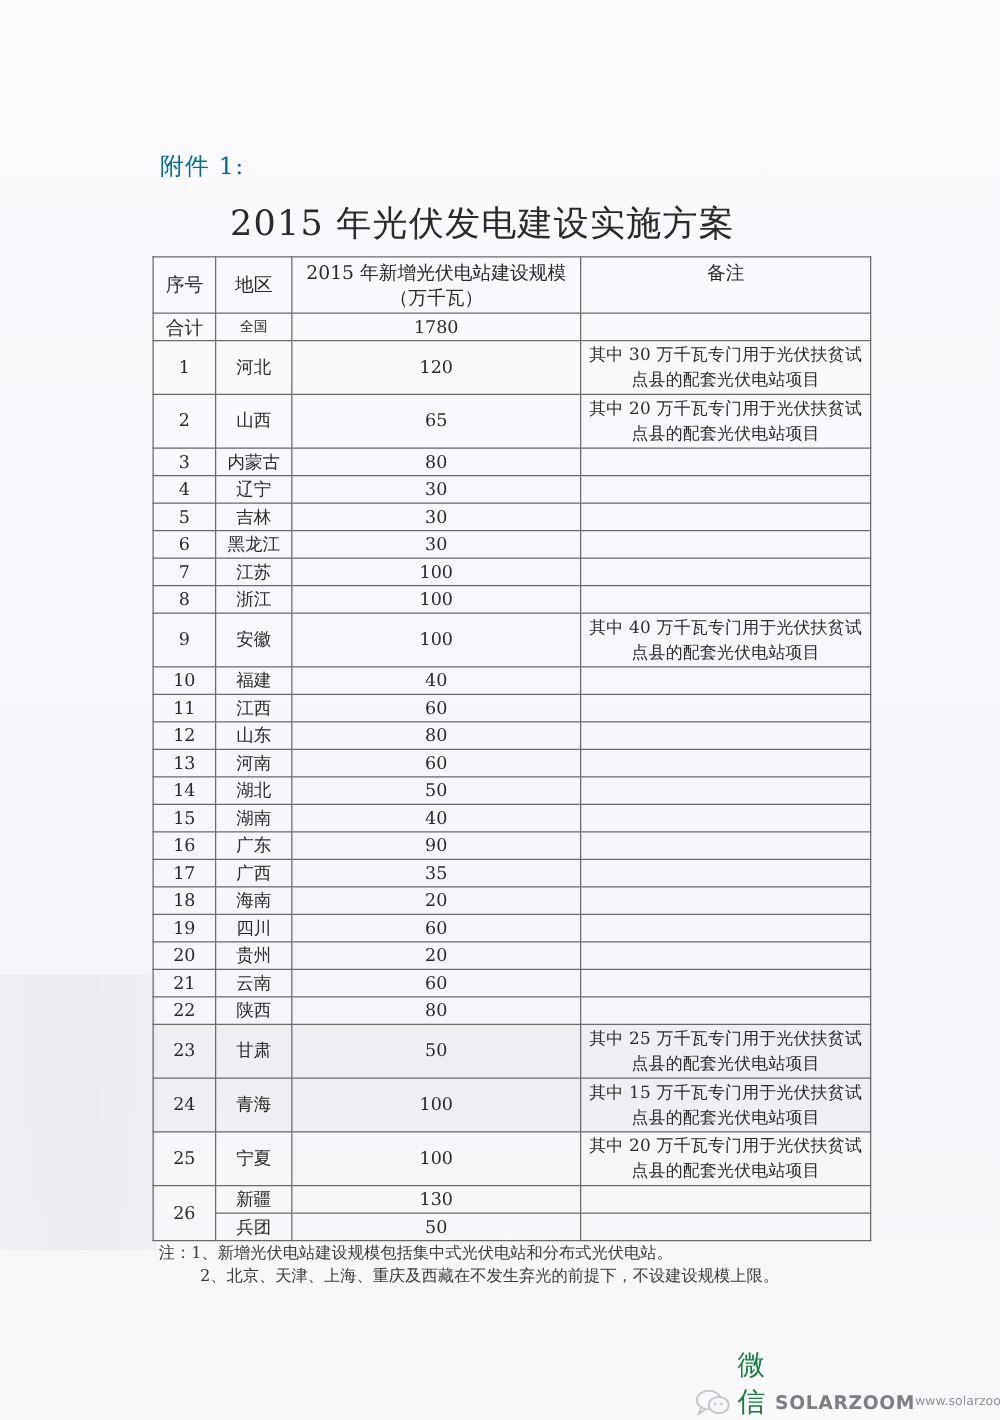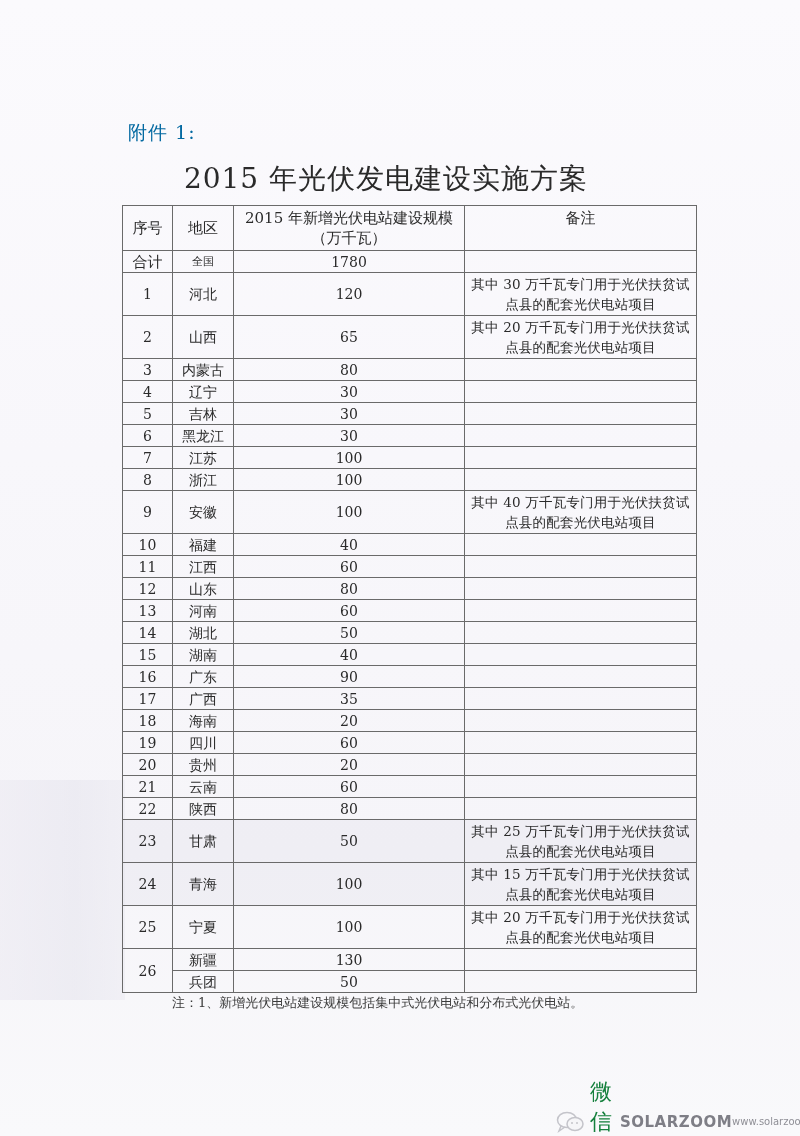--- a/index.html
+++ b/index.html
@@ -33,21 +33,21 @@
   }
   table.plan th { font-size: 15px; }
   th.c3 { font-weight: bold; font-size: 13.5px; line-height: 19px; }
   .remark { font-weight: bold; font-size: 13.5px; line-height: 20px; letter-spacing: 0.2px; }
   tr.s td { height: 21px; }
   tr.d td { height: 42px; }
   tr.hdr th { height: 42px; }
   td.top { vertical-align: top; }
   .shaded td { background: rgba(225,225,235,0.35); }
   .notes {
-    position: absolute; left: 127px; top: 993px; font-size: 13px; color: #3a3a3a; line-height: 19px; margin-left: 45px;
+    position: absolute; left: 127px; top: 993px; font-size: 13px; color: #3a3a3a; line-height: 19px;
   }
   .notes .n2 { padding-left: 33px; }
   .wm {
     position: absolute; left: 556px; top: 1077px; display: flex; align-items: center; gap: 4px;
     color: #b9b9bf;
   }
   .wm .icon { width: 30px; height: 24px; position: relative; }
   .wm .wx { font-family: "DejaVu Sans", sans-serif; font-size: 22px; color: #15803d; letter-spacing: 2px; }
   .wm .brand { display: flex; flex-direction: row; line-height: 1; margin-left: 2px; }
   .wm .brand .b1 { font-family: "DejaVu Sans", sans-serif; font-weight: bold; font-size: 15px; color: #7e7e86; letter-spacing: 0.5px; }
@@ -240,20 +240,21 @@
   <tr class="s">
         <td>兵团</td>
         <td>50</td>
         <td></td>
       </tr>
 </tbody>
   </table>
 
 <div class="notes">
   <div>注：1、新增光伏电站建设规模包括集中式光伏电站和分布式光伏电站。</div>
+  <div class="n2">2、北京、天津、上海、重庆及西藏在不发生弃光的前提下，不设建设规模上限。</div>
 </div>
 
 <div class="wm">
   <span class="icon">
     <svg width="30" height="24" viewBox="0 0 30 24">
       <ellipse cx="11" cy="10" rx="9.5" ry="7.5" fill="none" stroke="#c4c4ca" stroke-width="1.5"></ellipse>
       <path d="M5 16 L3 21 L9 17" fill="none" stroke="#c4c4ca" stroke-width="1.5"></path>
       <ellipse cx="19" cy="14" rx="8" ry="6.5" fill="#f6f6f8" stroke="#c4c4ca" stroke-width="1.5"></ellipse>
       <circle cx="16" cy="13" r="1" fill="#c4c4ca"></circle>
         <circle cx="21" cy="13" r="1" fill="#c4c4ca"></circle>

